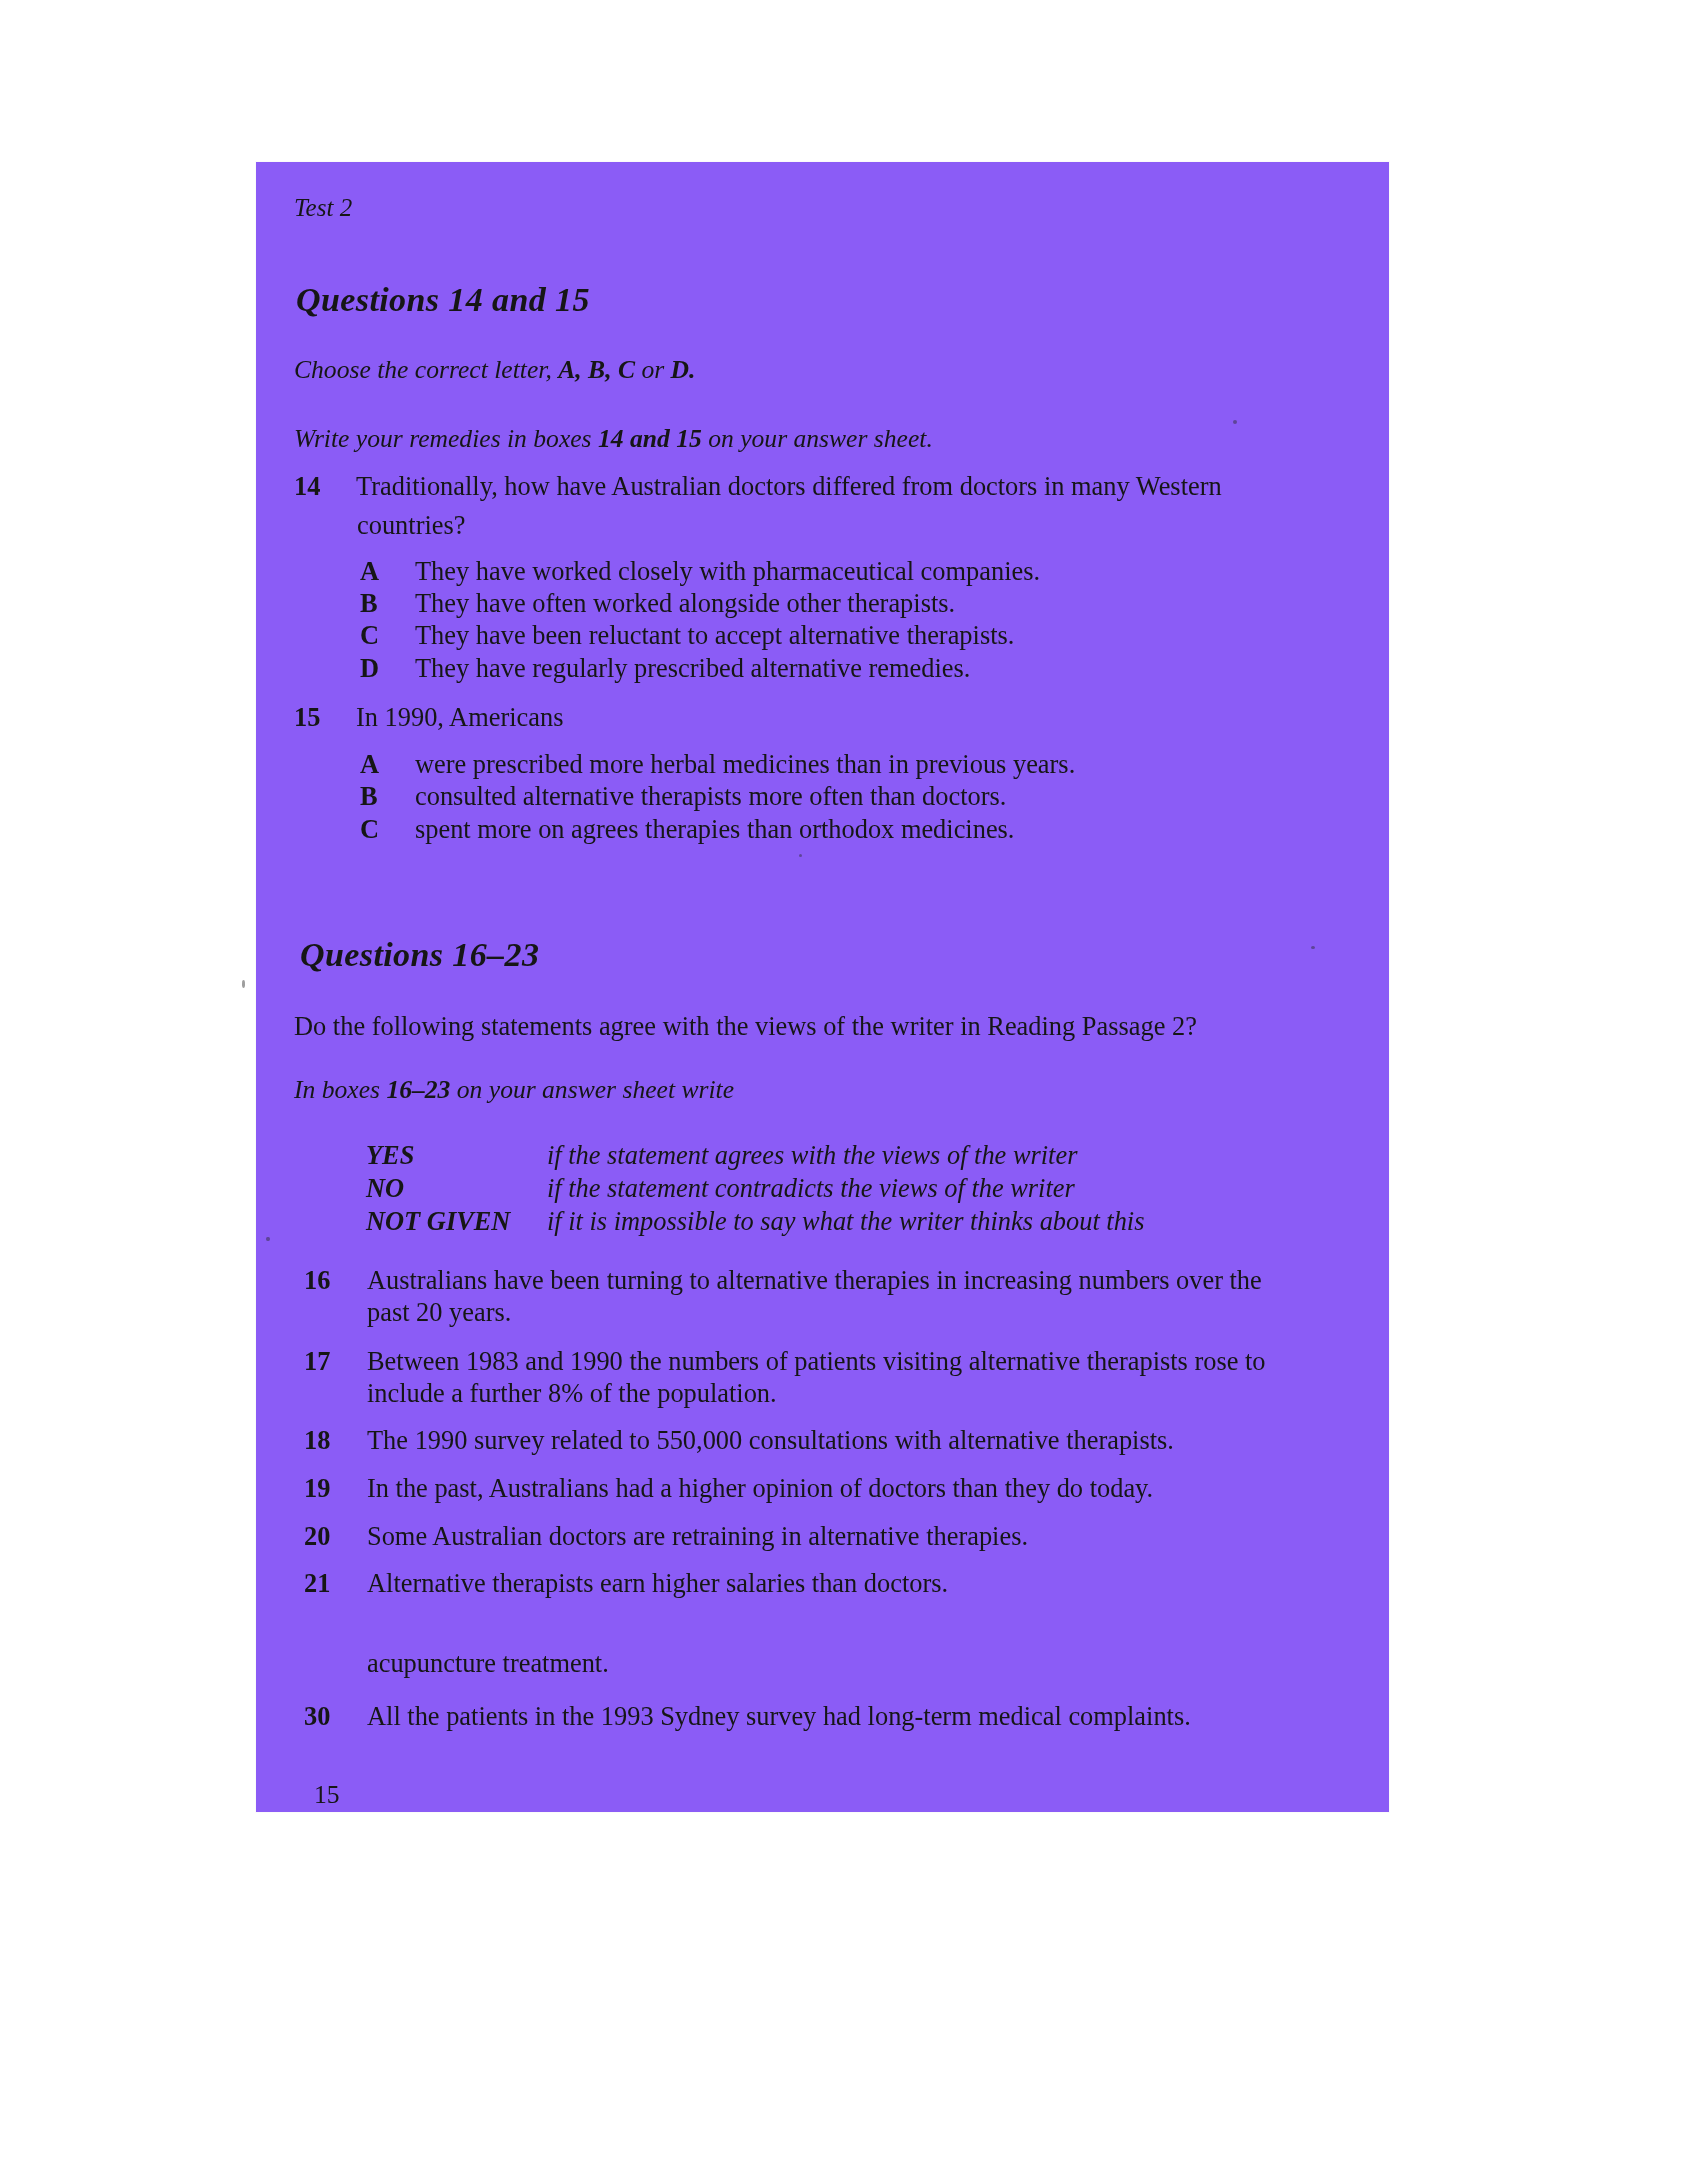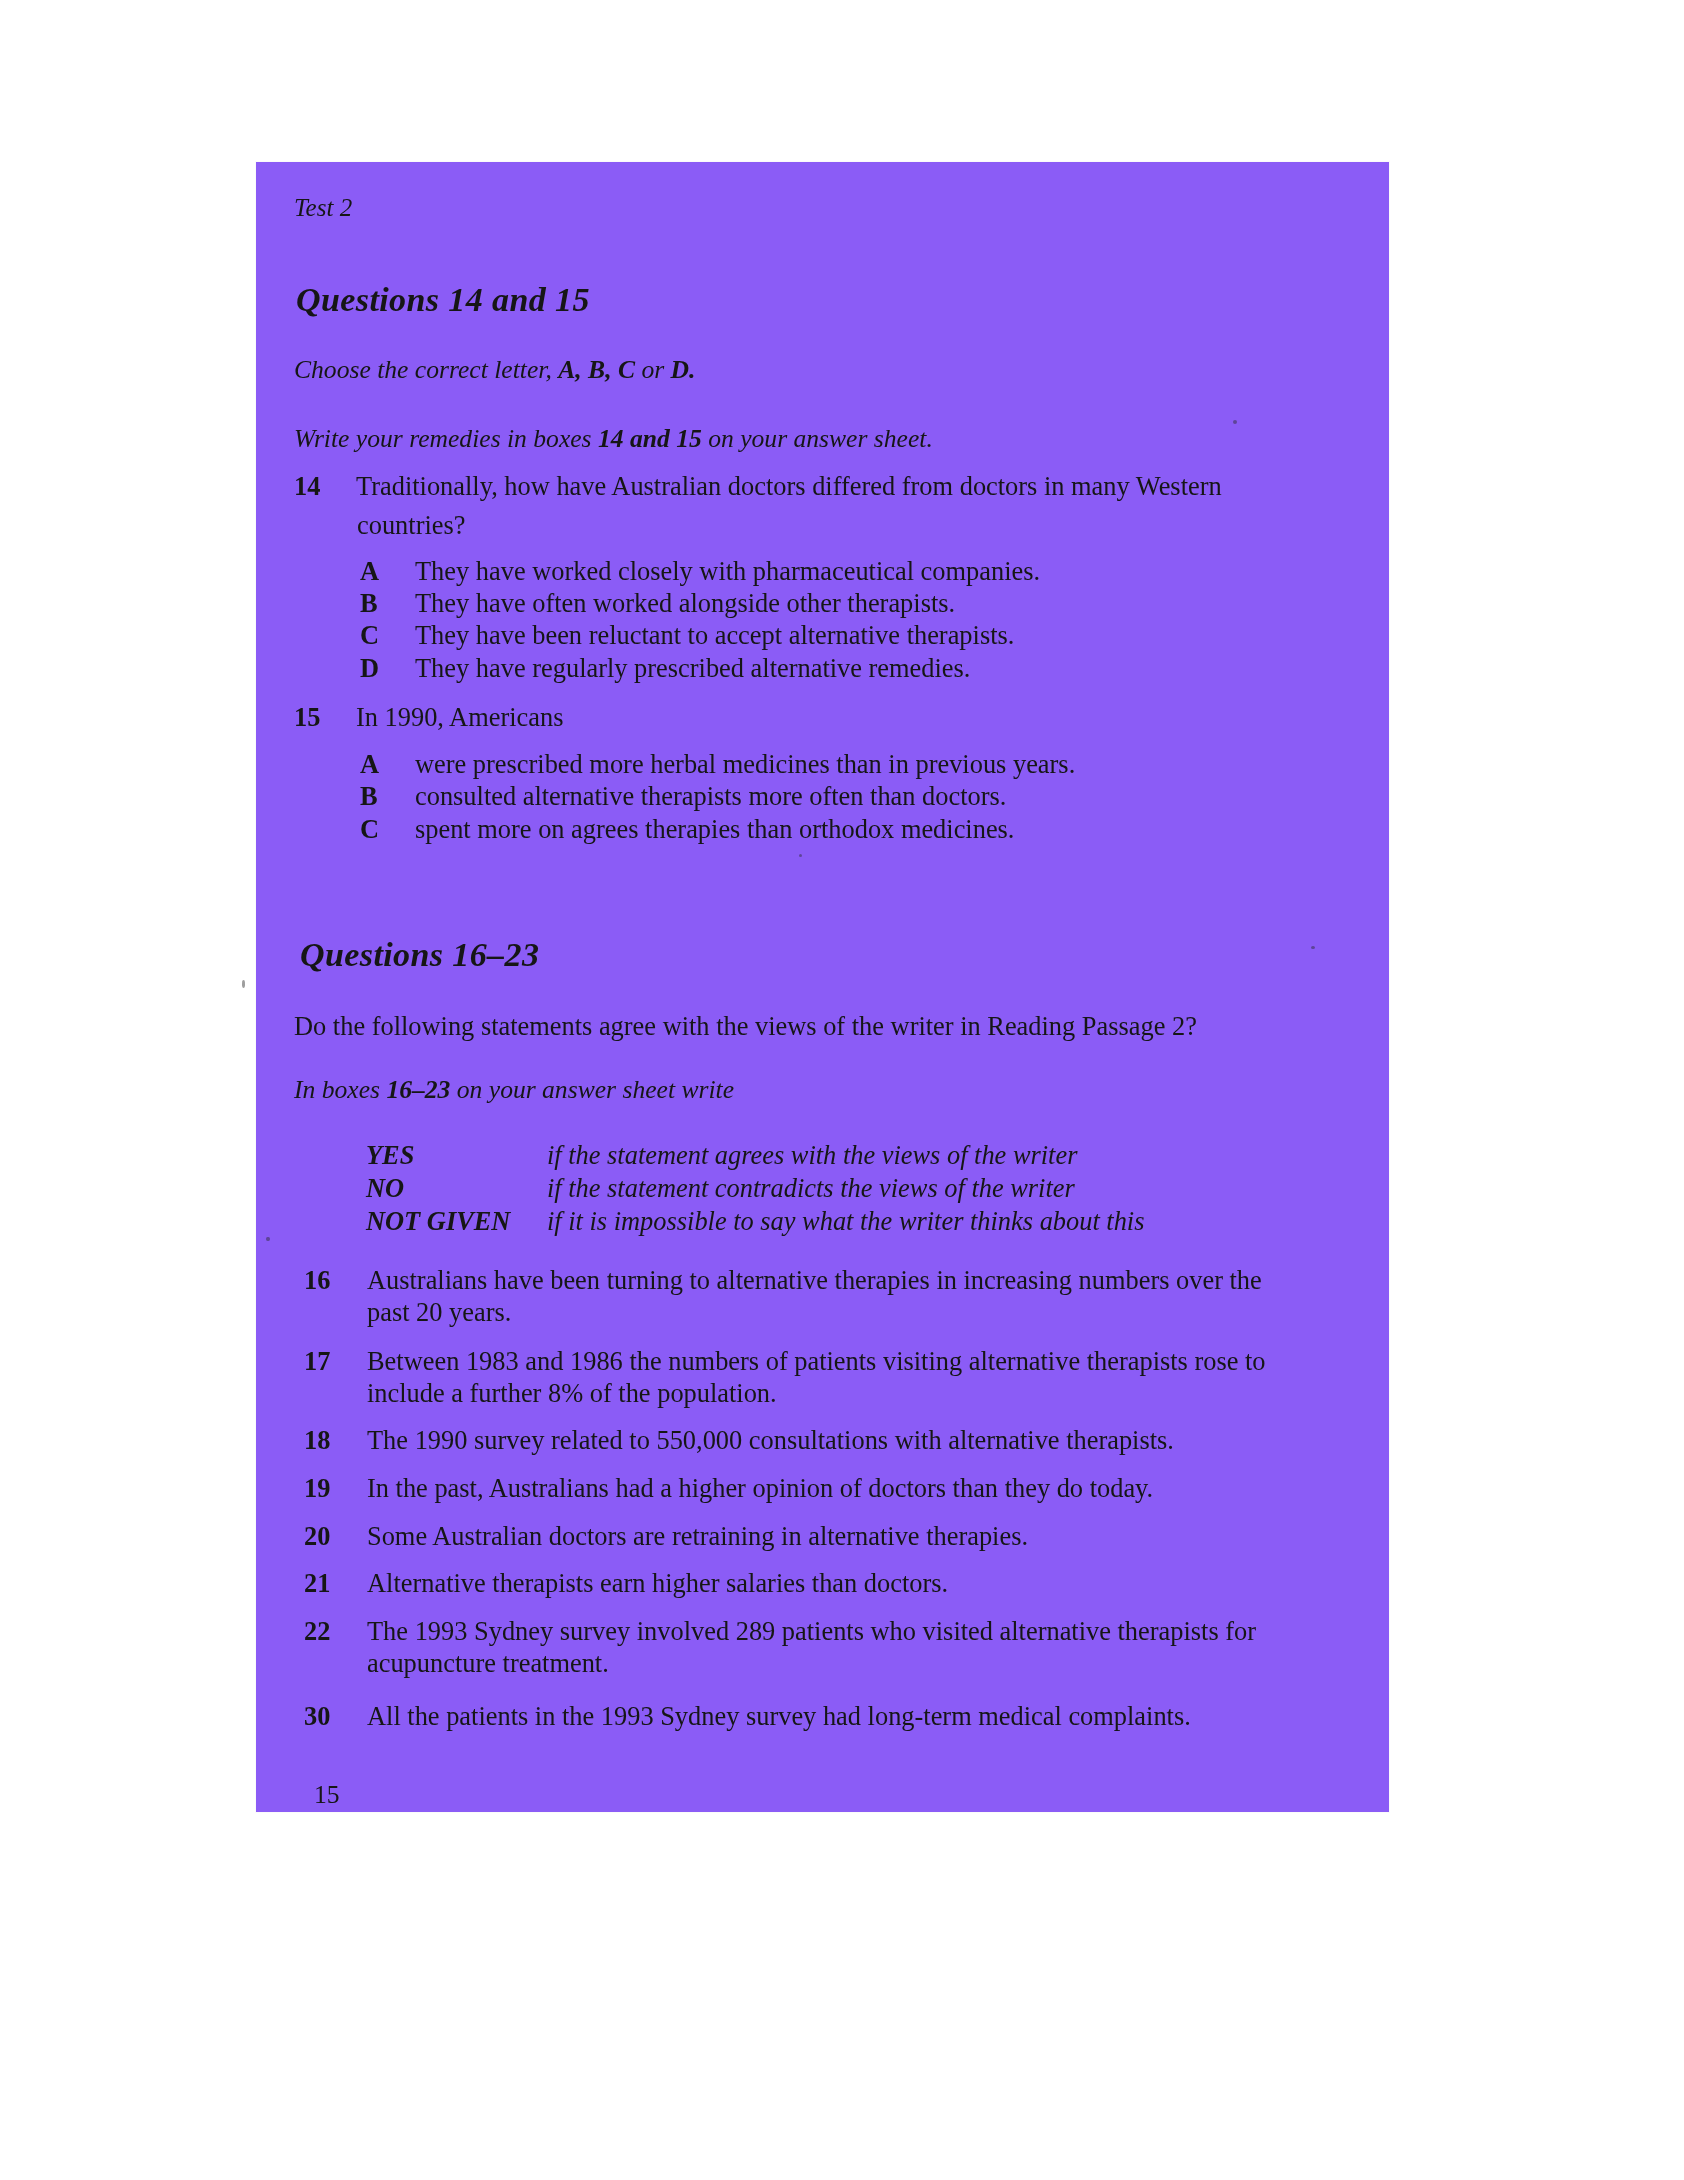--- a/index.html
+++ b/index.html
@@ -94,43 +94,40 @@
   <div class="row" style="top:1044px;left:110px">
     <span class="keyterm">NOT GIVEN</span><span class="keydef">if it is impossible to say what the writer thinks about this</span>
   </div>
 
   <div class="row" style="top:1103px;left:48px">
     <span class="snum">16</span><span>Australians have been turning to alternative therapies in increasing numbers over the</span>
   </div>
   <div class="row" style="top:1135px;left:111px">past 20 years.</div>
 
   <div class="row" style="top:1184px;left:48px">
-    <span class="snum">17</span><span>Between 1983 and 1986 the numbers of patients visiting alternative therapists rose to</span>
+    <span class="snum">17</span><span>Between 1983 and 1990 the numbers of patients visiting alternative therapists rose to</span>
   </div>
   <div class="row" style="top:1216px;left:111px">include a further 8% of the population.</div>
 
   <div class="row" style="top:1263px;left:48px">
     <span class="snum">18</span><span>The 1990 survey related to 550,000 consultations with alternative therapists.</span>
   </div>
 
   <div class="row" style="top:1311px;left:48px">
     <span class="snum">19</span><span>In the past, Australians had a higher opinion of doctors than they do today.</span>
   </div>
 
   <div class="row" style="top:1359px;left:48px">
     <span class="snum">20</span><span>Some Australian doctors are retraining in alternative therapies.</span>
   </div>
 
   <div class="row" style="top:1406px;left:48px">
     <span class="snum">21</span><span>Alternative therapists earn higher salaries than doctors.</span>
   </div>
 
-  <div class="row" style="top:1454px;left:48px">
-    <span class="snum">22</span><span>The 1993 Sydney survey involved 289 patients who visited alternative therapists for</span>
-  </div>
   <div class="row" style="top:1486px;left:111px">acupuncture treatment.</div>
 
   <div class="row" style="top:1539px;left:48px">
     <span class="snum">30</span><span>All the patients in the 1993 Sydney survey had long-term medical complaints.</span>
   </div>
 
   <div class="row pagenum" style="top:1618px;left:58px">15</div>
 
   <div class="speck" style="left:977px;top:258px;width:4.3px;height:4.3px"></div>
   <div class="speck" style="left:1055px;top:784px;width:4.3px;height:3.4px"></div>

